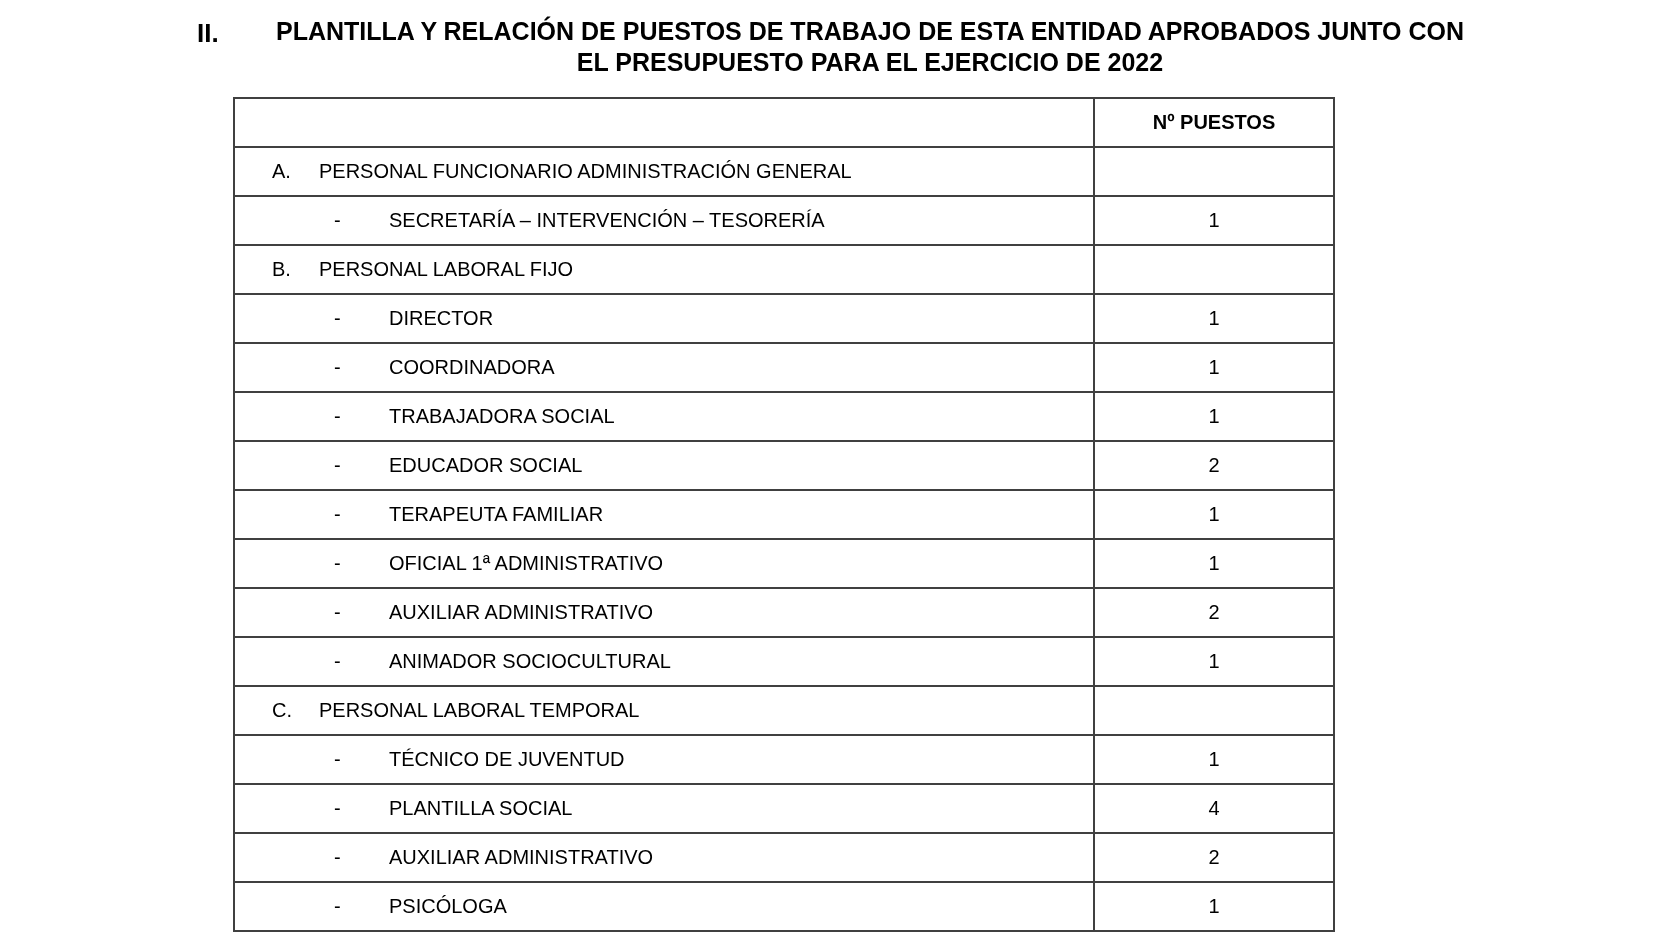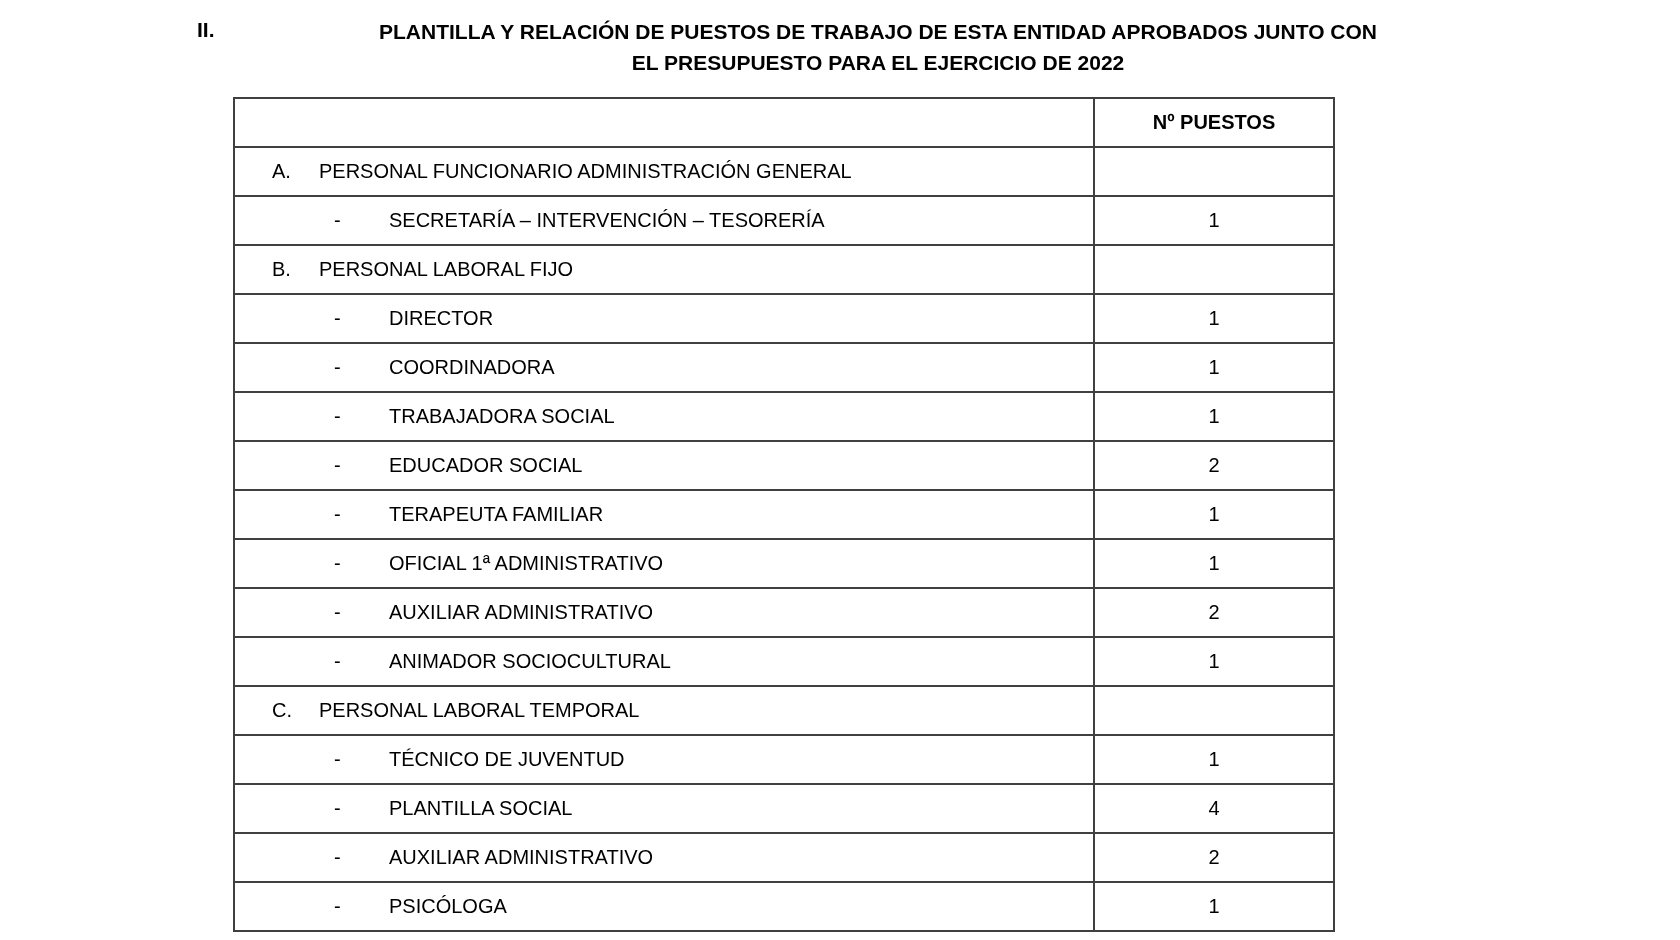--- a/index.html
+++ b/index.html
@@ -20,29 +20,29 @@
     position: absolute;
     top: 16px;
     left: 0;
     width: 1680px;
   }
   .heading-number {
     position: absolute;
     left: 197px;
     top: 2px;
     font-weight: bold;
-    font-size: 21px;
+    font-size: 26px;
   }
   .heading-title {
     position: absolute;
-    left: 248px;
+    left: 240px;
     width: 1260px;
     text-align: center;
     font-weight: bold;
-    font-size: 21px;
+    font-size: 25px;
     line-height: 31px;
   }
   table.staff-table {
     position: absolute;
     top: 97px;
     left: 233px;
     width: 1100px;
     border-collapse: collapse;
     table-layout: fixed;
   }

